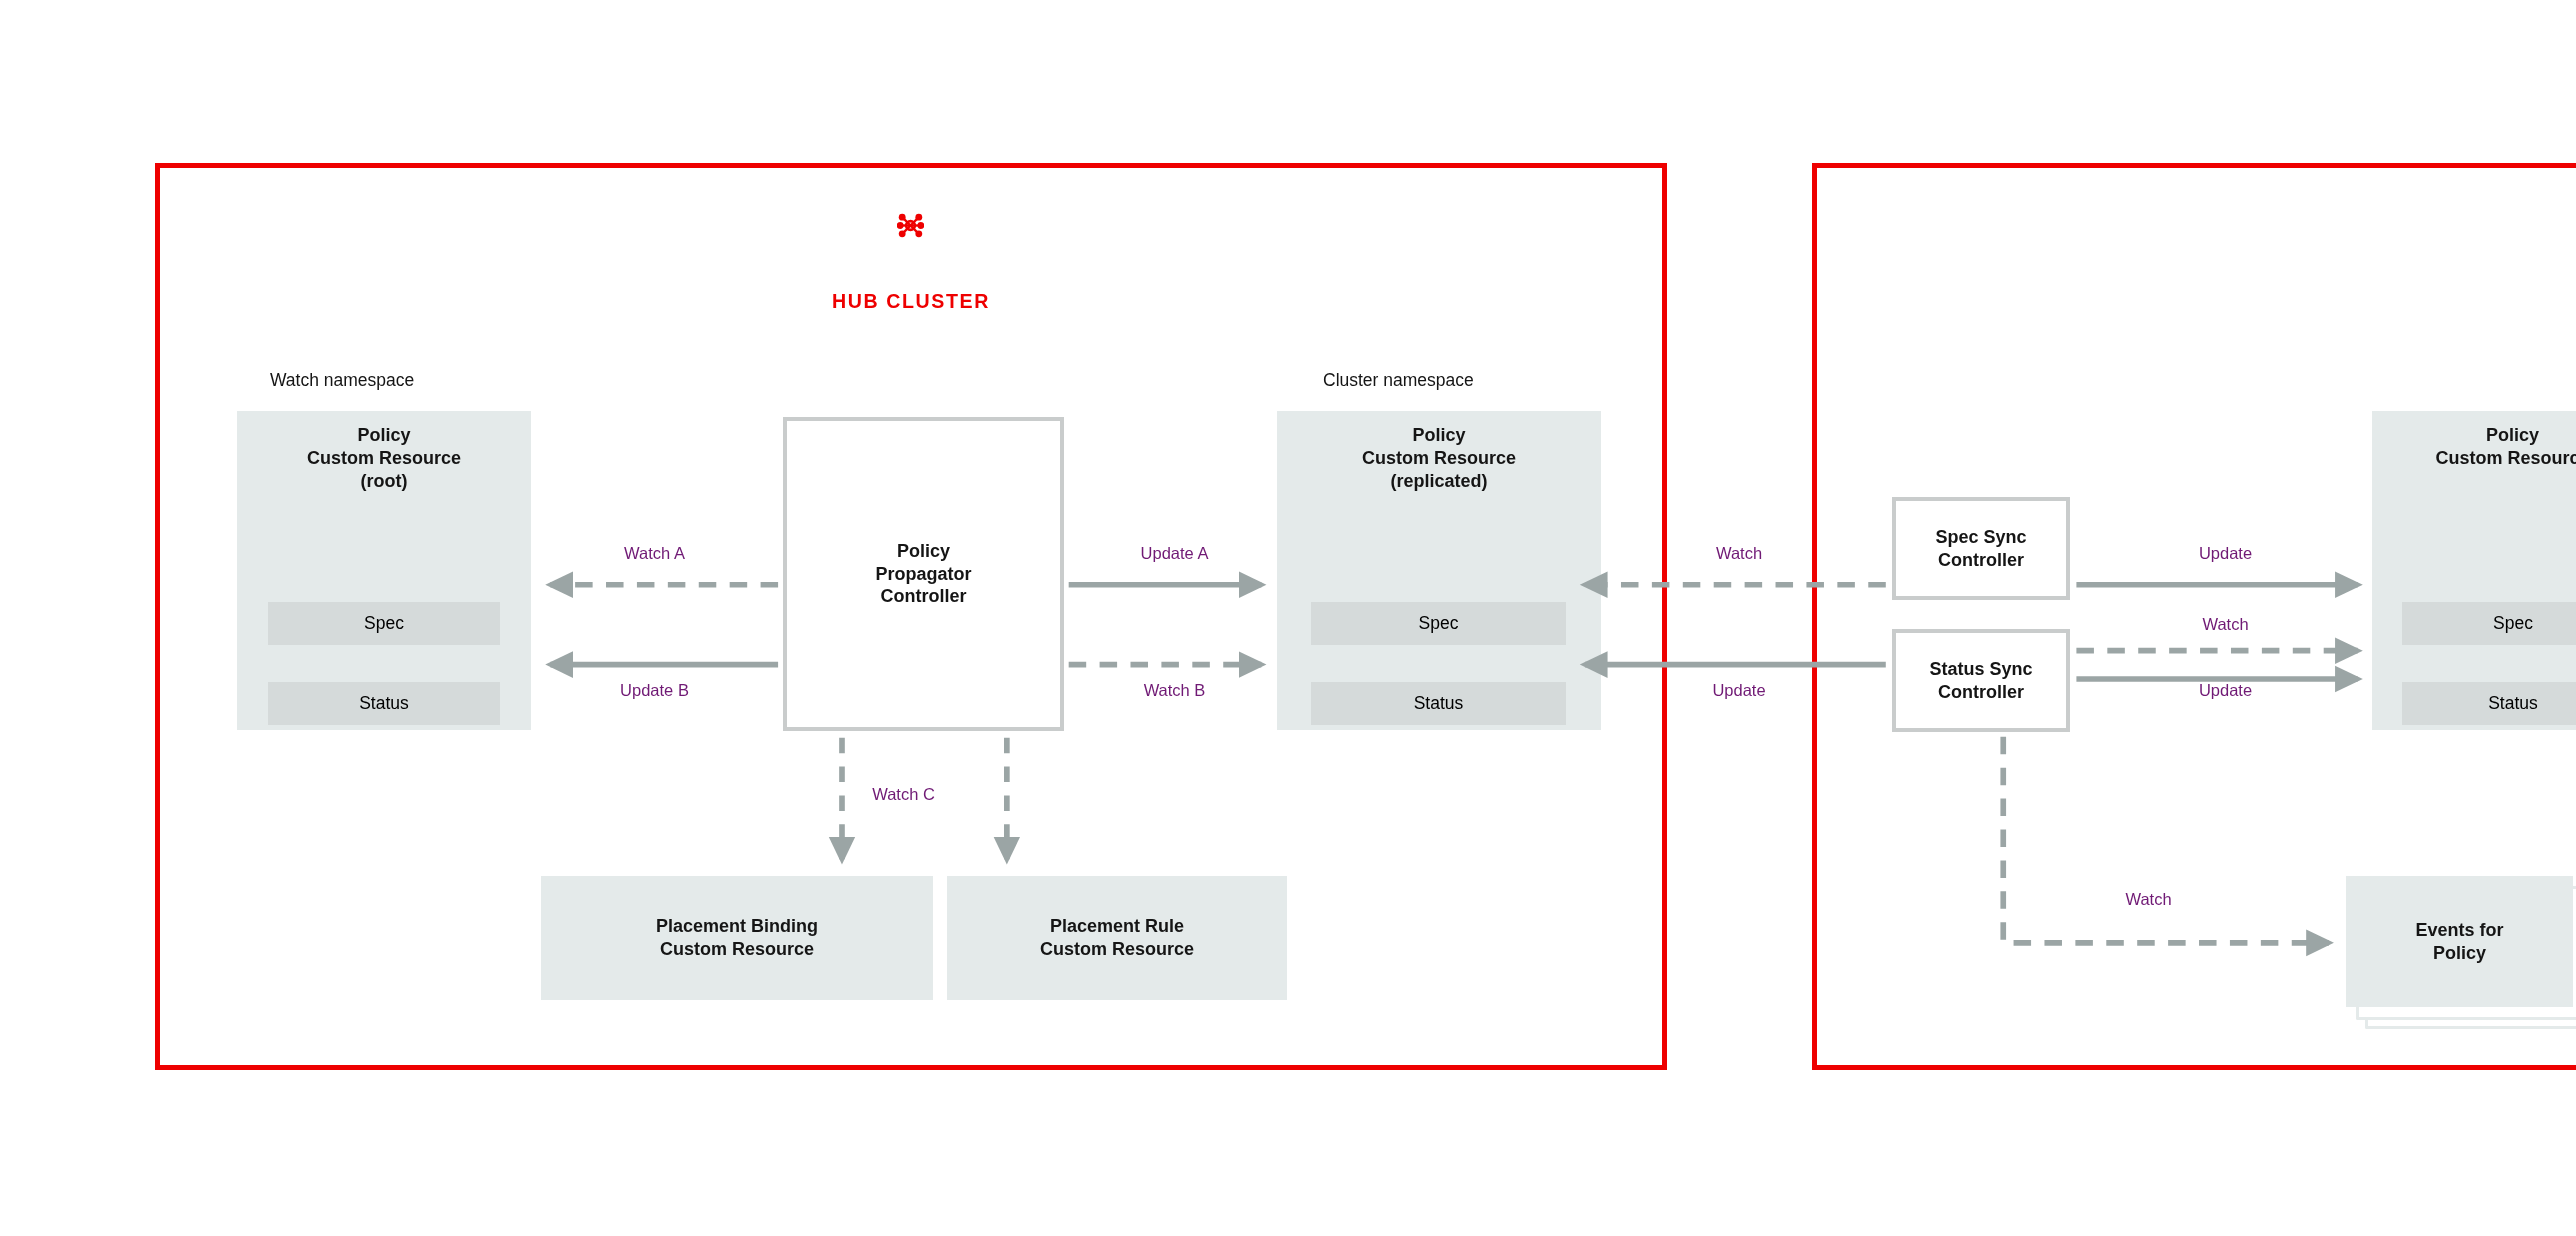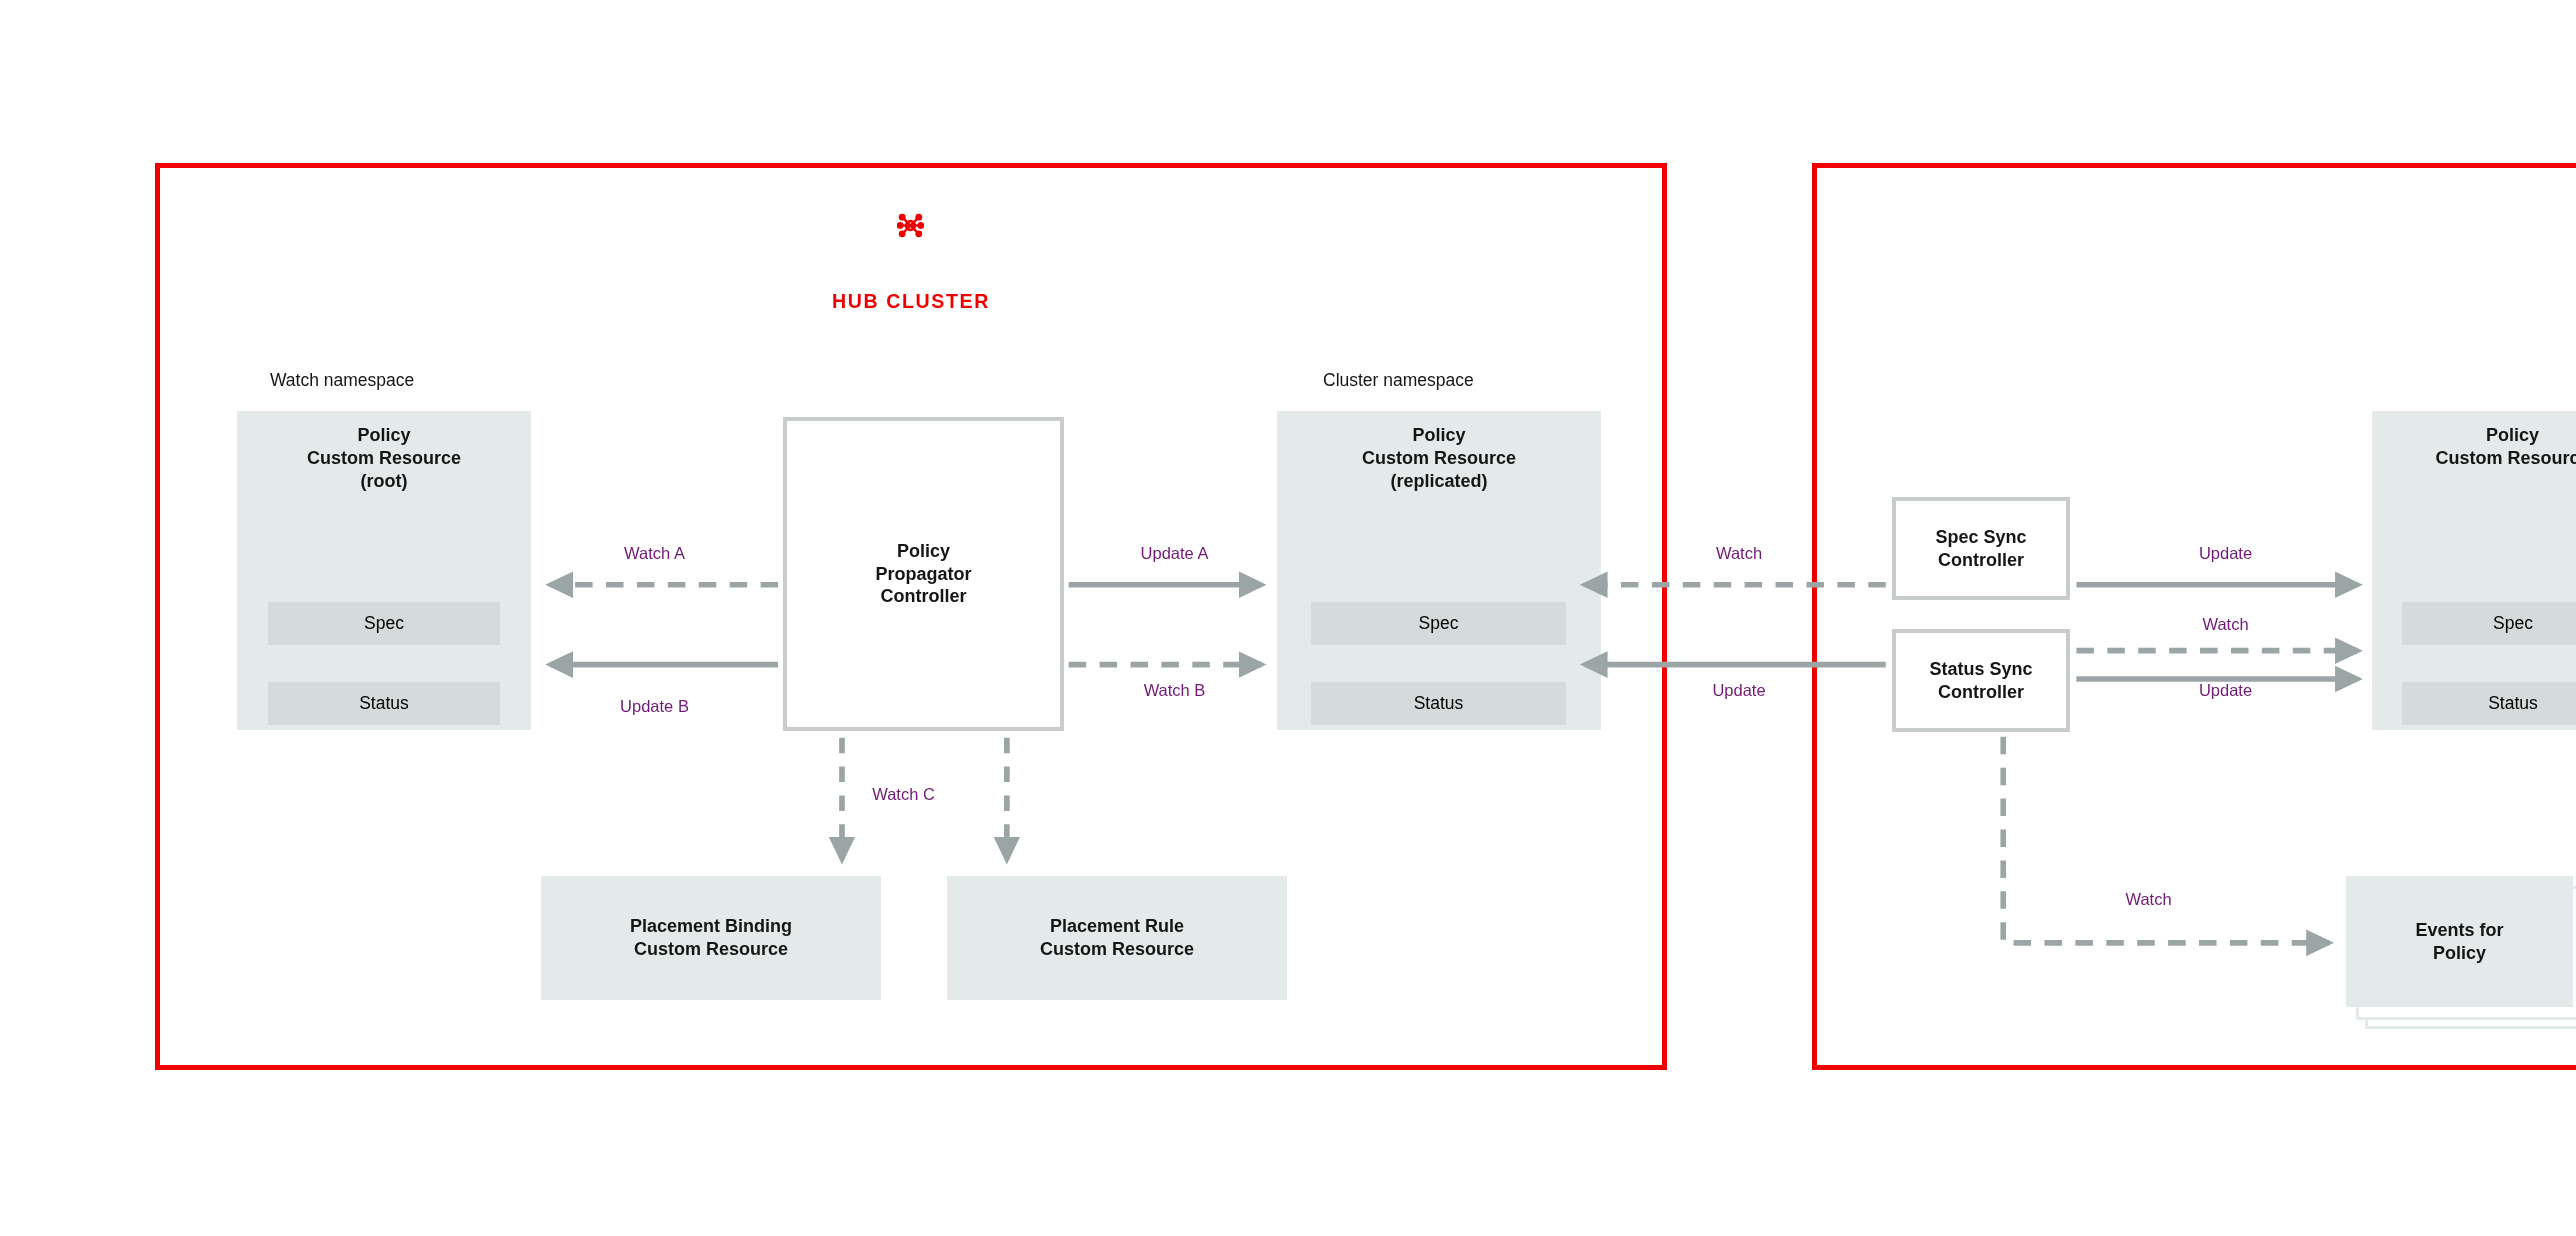--- a/index.html
+++ b/index.html
@@ -63,27 +63,27 @@
 Controller</div>
 
   <div class="res" style="left:1277px;top:411px;width:324px;height:319px;">
     <div class="res-title">Policy
 Custom Resource
 (replicated)</div>
   </div>
   <div class="subfield" style="left:1311px;top:563px;width:255px;height:43px;">Spec</div>
   <div class="subfield" style="left:1311px;top:643px;width:255px;height:43px;">Status</div>
 
-  <div class="ctrl" style="left:541px;top:876px;width:340px;height:124px;background:#e4eaea;border:none;">Placement Binding
+  <div class="ctrl" style="left:541px;top:876px;width:392px;height:124px;background:#e4eaea;border:none;">Placement Binding
 Custom Resource</div>
   <div class="ctrl" style="left:947px;top:876px;width:340px;height:124px;background:#e4eaea;border:none;">Placement Rule
 Custom Resource</div>
 
   <div class="lbl" style="left:577px;top:544px;width:155px;">Watch A</div>
-  <div class="lbl" style="left:577px;top:697px;width:155px;">Update B</div>
+  <div class="lbl" style="left:577px;top:681px;width:155px;">Update B</div>
   <div class="lbl" style="left:1097px;top:544px;width:155px;">Update A</div>
   <div class="lbl" style="left:1097px;top:681px;width:155px;">Watch B</div>
   <div class="lbl" style="left:826px;top:785px;width:155px;">Watch C</div>
 
   <div class="cluster" style="left:1812px;top:163px;width:1921px;height:907px;"></div>
 
   <div class="cluster-title" style="left:2512px;top:290px;width:515px;">MANAGED CLUSTER</div>
 
   <div class="ctrl" style="left:1892px;top:497px;width:178px;height:103px;">Spec Sync
 Controller</div>

